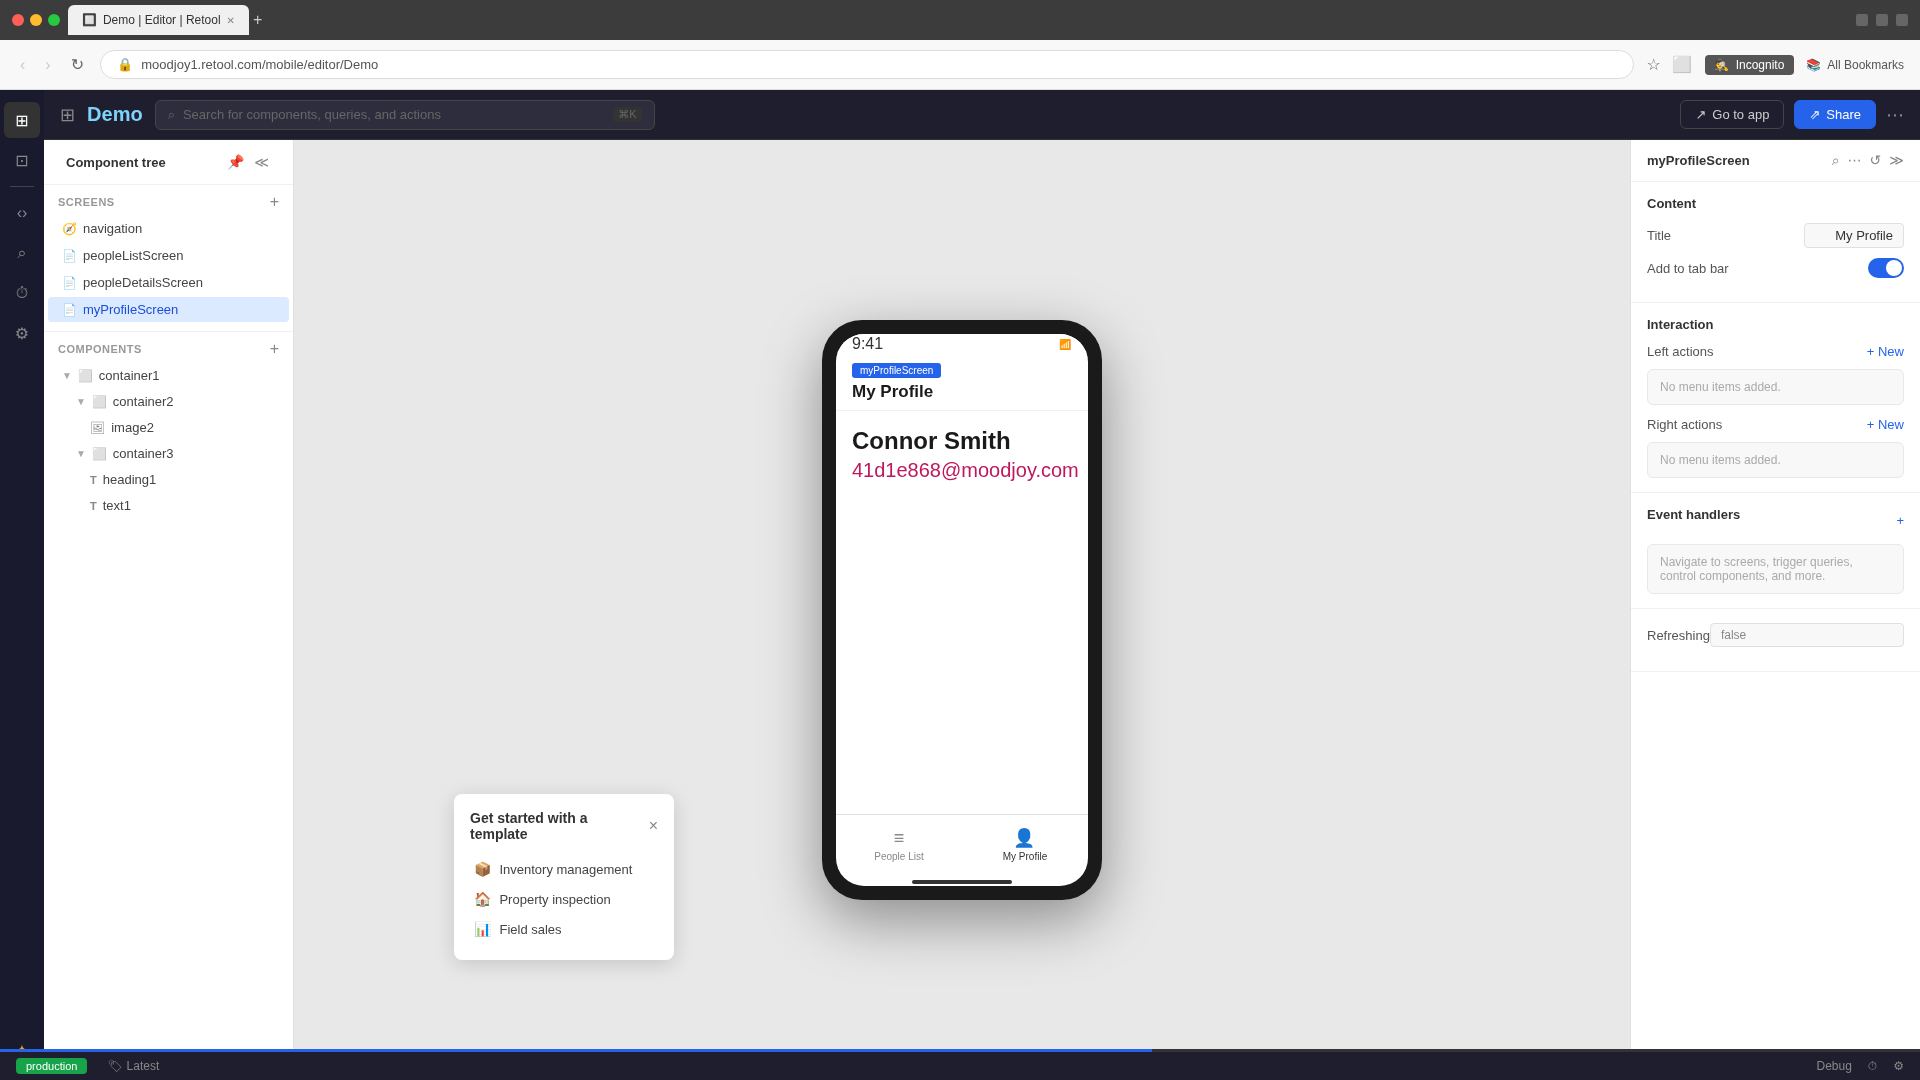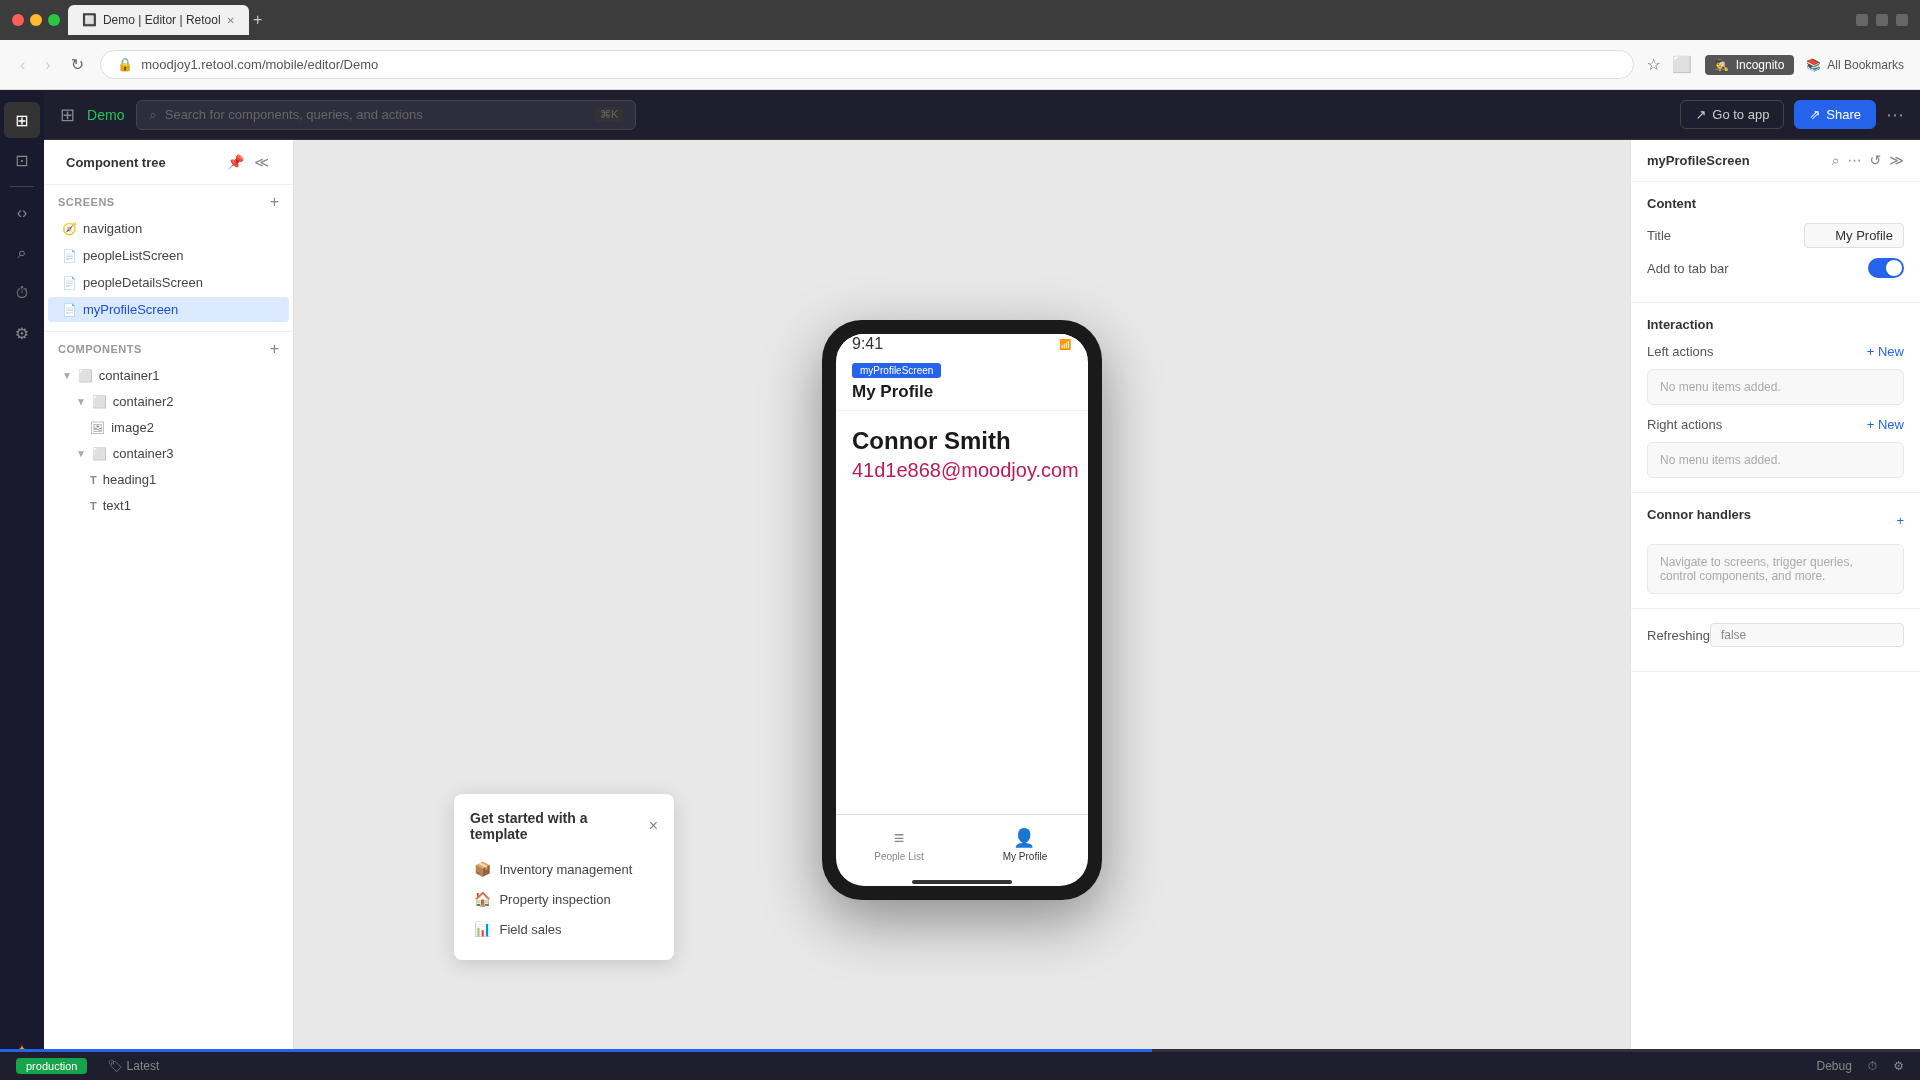--- a/index.html
+++ b/index.html
@@ -36,21 +36,21 @@
 
     
     .icon-sidebar { width: 44px; background: #1a1a2e; display: flex; flex-direction: column; align-items: center; padding: 12px 0; gap: 4px; }
     .icon-sidebar-item { width: 36px; height: 36px; display: flex; align-items: center; justify-content: center; border-radius: 6px; cursor: pointer; color: #888; font-size: 16px; }
     .icon-sidebar-item.active { color: #fff; background: #333; }
     .icon-sidebar-separator { width: 24px; height: 1px; background: #444; margin: 4px 0; }
 
     
     .app-header { background: #1e1e2e; height: 50px; display: flex; align-items: center; padding: 0 16px; gap: 12px; border-bottom: 1px solid #333; position: absolute; top: 90px; left: 44px; right: 0; z-index: 10; }
     .app-logo { color: #888; font-size: 18px; cursor: pointer; }
-    .app-name { color: #22c55e; font-size: 14px; font-weight: 400; cursor: pointer; }
+    .app-name { color: #7dd3fc; font-size: 20px; font-weight: 700; cursor: pointer; }
     .app-search { flex: 1; max-width: 500px; background: #2d2d3e; border: 1px solid #444; border-radius: 6px; padding: 6px 12px; display: flex; align-items: center; gap: 8px; cursor: pointer; }
     .search-placeholder { color: #666; font-size: 13px; flex: 1; }
     .search-shortcut { color: #666; font-size: 11px; background: #333; padding: 1px 5px; border-radius: 3px; }
     .app-header-actions { display: flex; align-items: center; gap: 10px; margin-left: auto; }
     .header-btn { background: none; border: 1px solid #444; color: #ccc; padding: 6px 14px; border-radius: 6px; font-size: 13px; cursor: pointer; display: flex; align-items: center; gap: 6px; }
     .header-btn.share { background: #2563eb; border-color: #2563eb; color: white; }
     .header-more { color: #888; font-size: 18px; cursor: pointer; }
 
     
     .main-content { display: flex; flex: 1; margin-top: 50px; }
@@ -372,21 +372,21 @@
           <span class="props-label">Right actions</span>
           <button class="props-add-btn">+ New</button>
         </div>
         <div class="props-event-area">
           <span>No menu items added.</span>
         </div>
       </div>
 
       <div class="props-section">
         <div class="props-row">
-          <span class="props-section-title">Connor handlers</span>
+          <span class="props-section-title">Event handlers</span>
           <button class="props-add-btn">+</button>
         </div>
         <div class="props-event-area">
           <span>Navigate to screens, trigger queries, control components, and more.</span>
         </div>
       </div>
 
       <div class="props-section">
         <div class="props-row">
           <span class="props-label">Refreshing</span>

